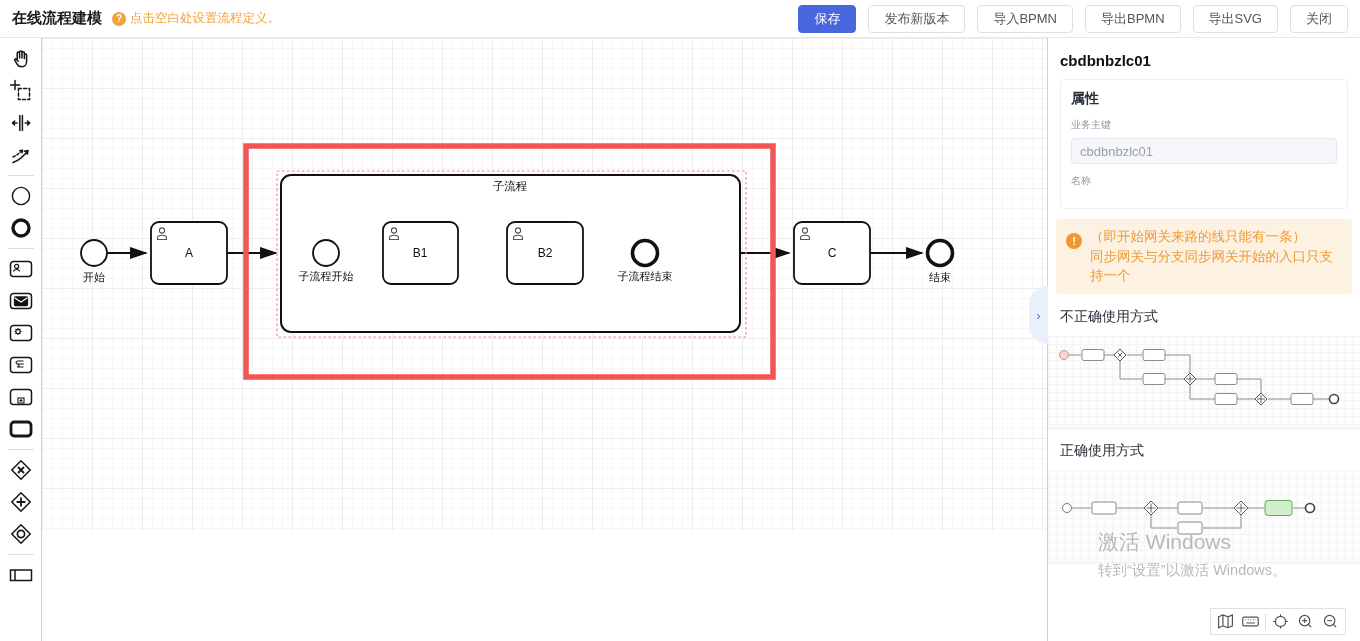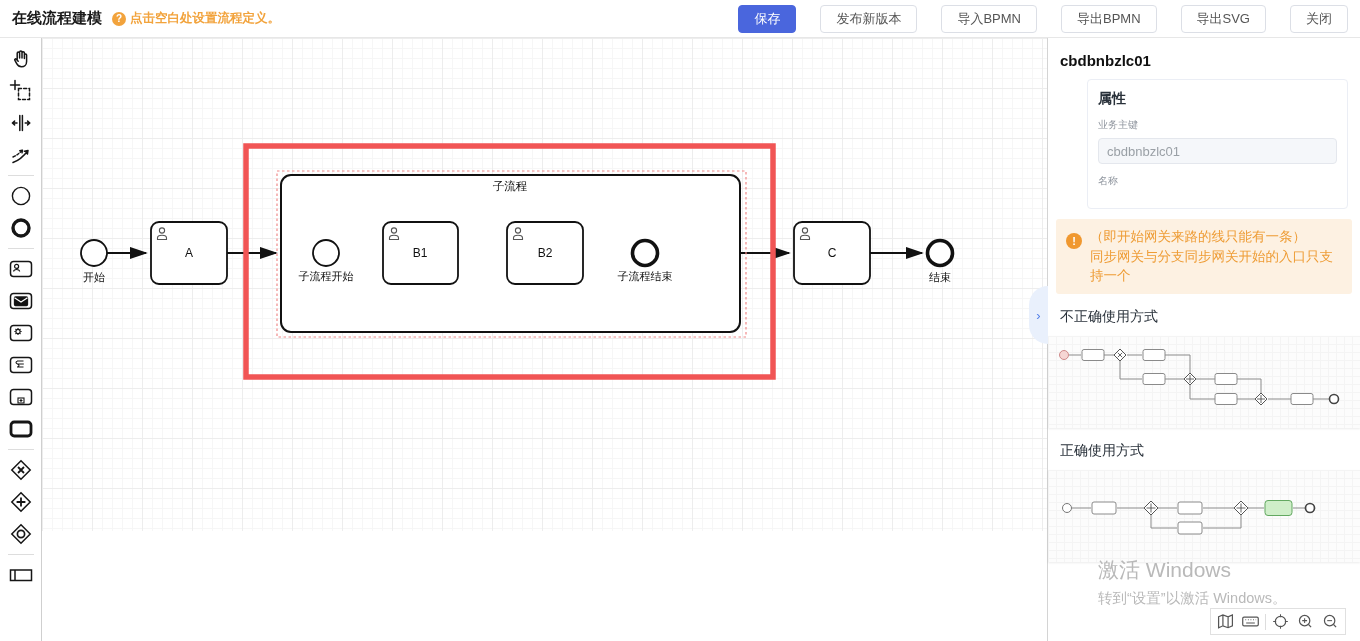--- a/index.html
+++ b/index.html
@@ -5,22 +5,22 @@
   * { margin:0; padding:0; box-sizing:border-box; }
   html,body { width:1360px; height:641px; overflow:hidden; font-family:"Liberation Sans", sans-serif; background:#fff; }
 
   
   .header { position:absolute; left:0; top:0; width:1360px; height:38px; background:#fff;
             border-bottom:1px solid #e7e7e7; display:flex; align-items:center; padding:16px 12px; z-index:30; }
   .header-title { font-size:15px; font-weight:bold; color:#1a1a1a; }
   .hint { display:flex; align-items:center; gap:4px; margin-left:10px; }
   .hint-q { width:14px; height:14px; border-radius:50%; background:#f2a33c; color:#fff; font-size:10px;
             font-weight:bold; display:flex; align-items:center; justify-content:center; }
-  .hint-text { color:#f2a33c; font-size:12.5px; font-weight:bold; }
-  .header-btns { margin-left:auto; display:flex; gap:24px; }
+  .hint-text { color:#f2a33c; font-size:12.5px; font-weight:normal; }
+  .header-btns { margin-left:auto; display:flex; gap:12px; }
   .btn { height:28px; padding:0 15px; font-size:13px; border-radius:4px; border:1px solid #dcdfe6;
          background:#fff; color:#555; display:flex; align-items:center; cursor:pointer; white-space:nowrap; }
   .btn.primary { background:#4a66dd; border-color:#4a66dd; color:#fff; }
 
   
   .palette { position:absolute; left:0; top:38px; width:42px; height:603px; background:#fff;
              border-right:1px solid #cfcfcf; display:flex; flex-direction:column; align-items:center;
              padding-top:5px; z-index:20; }
   .pal-item { width:30px; height:30px; display:flex; align-items:center; justify-content:center; cursor:pointer; margin:1px 0; }
   .pal-div { width:26px; height:1px; background:#ddd; margin:4px 0; }
@@ -33,21 +33,21 @@
               linear-gradient(90deg,#ededed 1px, transparent 1px),
               linear-gradient(#f6f6f6 1px, transparent 1px),
               linear-gradient(90deg,#f6f6f6 1px, transparent 1px);
             background-size:50px 50px,50px 50px,10px 10px,10px 10px; }
   .canvas svg text { font-family:"Liberation Sans", sans-serif; fill:#111; }
 
   
   .panel { position:absolute; left:1047px; top:38px; width:313px; height:603px; background:#fff;
            border-left:1px solid #d4d4d4; padding:12px 12px 0 12px; z-index:10; }
   .panel-title { font-size:15px; font-weight:bold; color:#111; margin:2px 0 10px 0; }
-  .group-box { border:1px solid #ebeef5; border-radius:4px; padding:10px 10px 14px 10px;margin-left:27px; }
+  .group-box { border:1px solid #ebeef5; border-radius:4px; padding:10px 10px 14px 10px; }
   .section-title { font-size:14px; font-weight:bold; color:#29313a; margin-bottom:10px; }
   .field-label { font-size:10px; color:#8f959e; margin-bottom:6px; }
   .field-input { width:100%; height:26px; border:1px solid #e4e7ed; border-radius:4px; background:#f5f7fa;
                  color:#9aa0a6; font-size:13px; padding:0 8px; font-family:"Liberation Sans",sans-serif; }
   .field-area-wrap { position:relative; }
   .field-area { width:100%; height:26px; border:1px solid #dcdfe6; border-radius:4px; background:#fff;
                 color:#3a3f45; font-size:13px; padding:3px 8px; resize:none; overflow:hidden;
                 font-family:"Liberation Sans",sans-serif; }
   .grip { position:absolute; right:2px; bottom:3px; width:9px; height:9px;
           background:repeating-linear-gradient(135deg, transparent 0 3px, #b8b8b8 3px 4px); }
@@ -61,21 +61,21 @@
            background-image:linear-gradient(#f4f4f4 1px, transparent 1px),linear-gradient(90deg,#f4f4f4 1px, transparent 1px);
            background-size:8px 8px; box-shadow:0 1px 2px rgba(0,0,0,.08); overflow:hidden; }
   .thumb svg { display:block; }
 
   
   .collapse-tab { position:absolute; left:1029px; top:286px; width:19px; height:58px; background:#e9f0fc;
                   border-radius:30px 0 0 30px; display:flex; align-items:center; justify-content:center;
                   color:#4f7ee8; font-size:13px; cursor:pointer; z-index:15; }
 
   
-  .watermark { position:absolute; left:1098px; top:556px; z-index:40; color:#b9b9b9; pointer-events:none; }
+  .watermark { position:absolute; left:1098px; top:528px; z-index:40; color:#b9b9b9; pointer-events:none; }
   .wm1 { font-size:21px; }
   .wm2 { font-size:14.5px; margin-top:5px; }
 
   
   .ctrl-bar { position:absolute; left:1210px; top:608px; width:136px; height:27px; background:#fff;
               border:1px solid #e0e0e0; display:flex; align-items:center; justify-content:space-evenly; z-index:50; }
   .ctrl-bar .ci { width:20px; height:20px; display:flex; align-items:center; justify-content:center; cursor:pointer; }
   .ctrl-bar svg { stroke:#555; fill:none; stroke-width:1.4; }
   .ctrl-div { width:1px; height:16px; background:#ddd; }
 </style>

